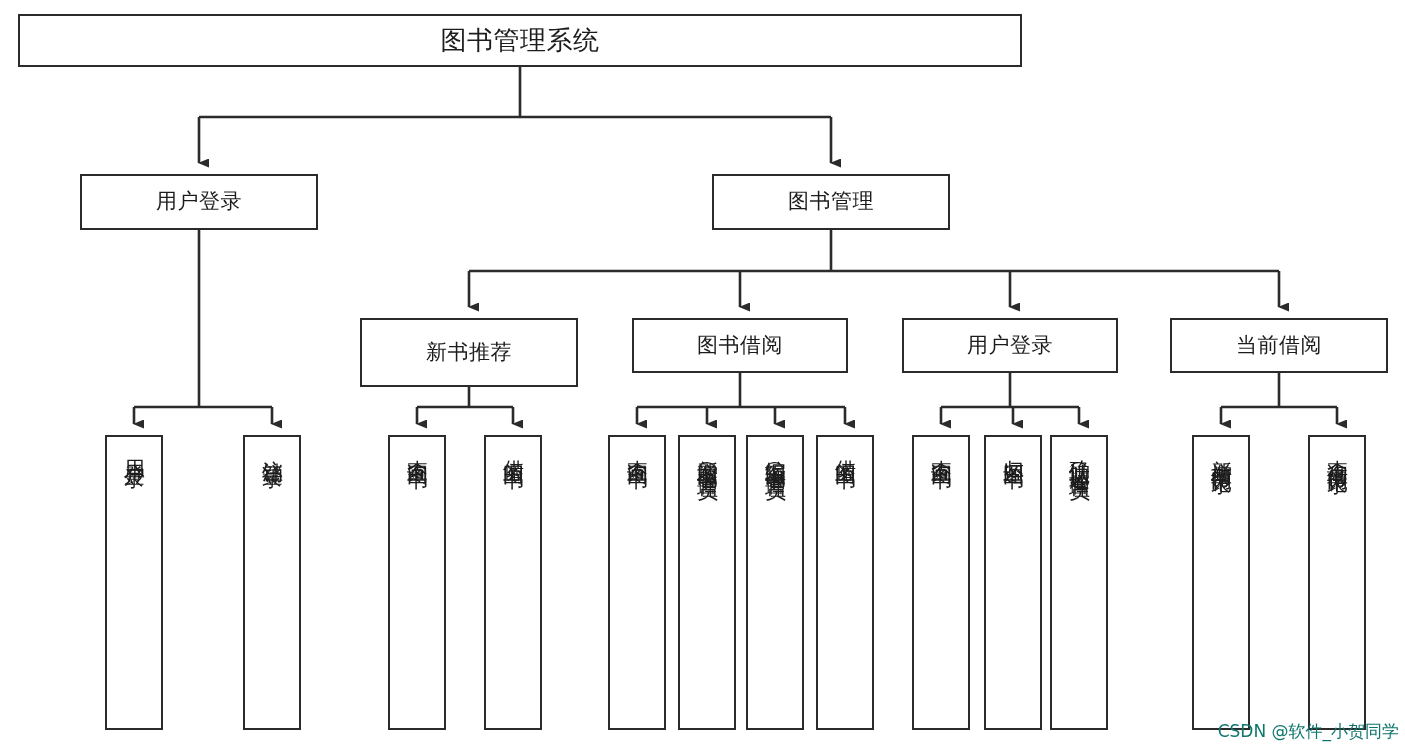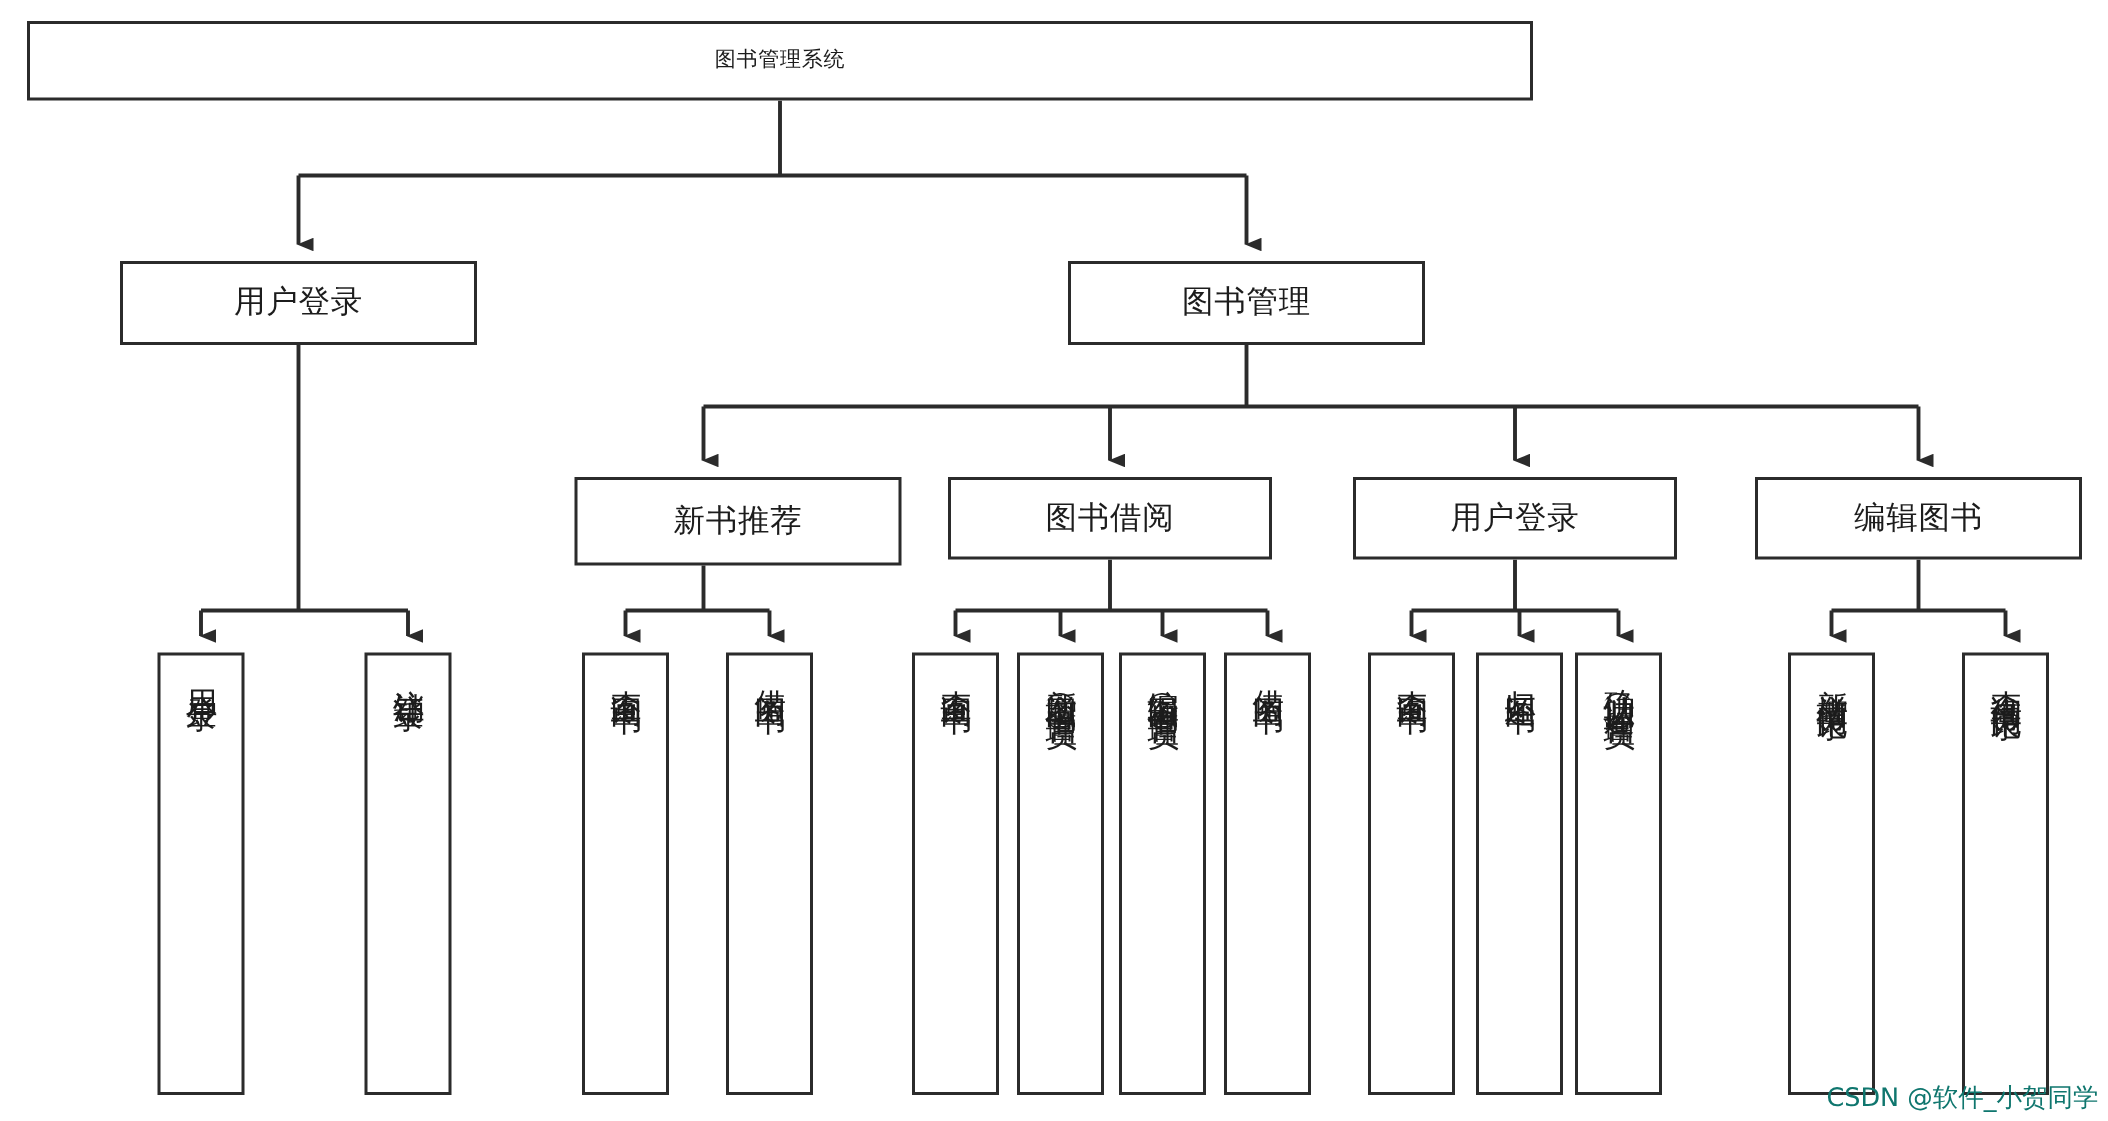--- a/index.html
+++ b/index.html
@@ -40,21 +40,22 @@
     color: #1c1c1c;
     text-align: center;
     line-height: 1.12;
     letter-spacing: 0.5px;
     white-space: nowrap;
   }
   .horiz .node-label {
     font-size: 21px;
   }
   .root .node-label {
-    font-size: 14px;
+    font-size: 26px;
+    font-family: Liberation Serif, serif;
   }
   .vert {
     align-items: flex-start;
     justify-content: center;
     padding-top: 6px;
   }
   .vert .node-label {
     writing-mode: vertical-rl;
     text-orientation: upright;
     font-size: 21px;
@@ -123,31 +124,31 @@
   <div id="nodes-layer">
       <div class="node-box horiz root" style="left: 18px; top: 14px; width: 1004px; height: 53px;">
         <span class="node-label">图书管理系统</span>
       </div>
       <div class="node-box horiz" style="left: 80px; top: 174px; width: 238px; height: 56px;">
         <span class="node-label">用户登录</span>
       </div>
       <div class="node-box horiz" style="left: 712px; top: 174px; width: 238px; height: 56px; align-items: center;">
         <span class="node-label">图书管理</span>
       </div>
-      <div class="node-box horiz" style="left: 360px; top: 318px; width: 218px; height: 59px; margin-left: 23px;">
+      <div class="node-box horiz" style="left: 360px; top: 318px; width: 218px; height: 69px;">
         <span class="node-label">新书推荐</span>
       </div>
       <div class="node-box horiz" style="left: 632px; top: 318px; width: 216px; height: 55px;">
         <span class="node-label">图书借阅</span>
       </div>
       <div class="node-box horiz" style="left: 902px; top: 318px; width: 216px; height: 55px;">
         <span class="node-label">用户登录</span>
       </div>
       <div class="node-box horiz" style="left: 1170px; top: 318px; width: 218px; height: 55px;">
-        <span class="node-label">编辑图书</span>
+        <span class="node-label">当前借阅</span>
       </div>
       <div class="node-box vert" style="left: 105px; top: 435px; width: 58px; height: 295px;">
         <span class="node-label">用户登录</span>
       </div>
       <div class="node-box vert" style="left: 243px; top: 435px; width: 58px; height: 295px;">
         <span class="node-label">注销登录</span>
       </div>
       <div class="node-box vert" style="left: 388px; top: 435px; width: 58px; height: 295px;">
         <span class="node-label">查询图书</span>
       </div>

